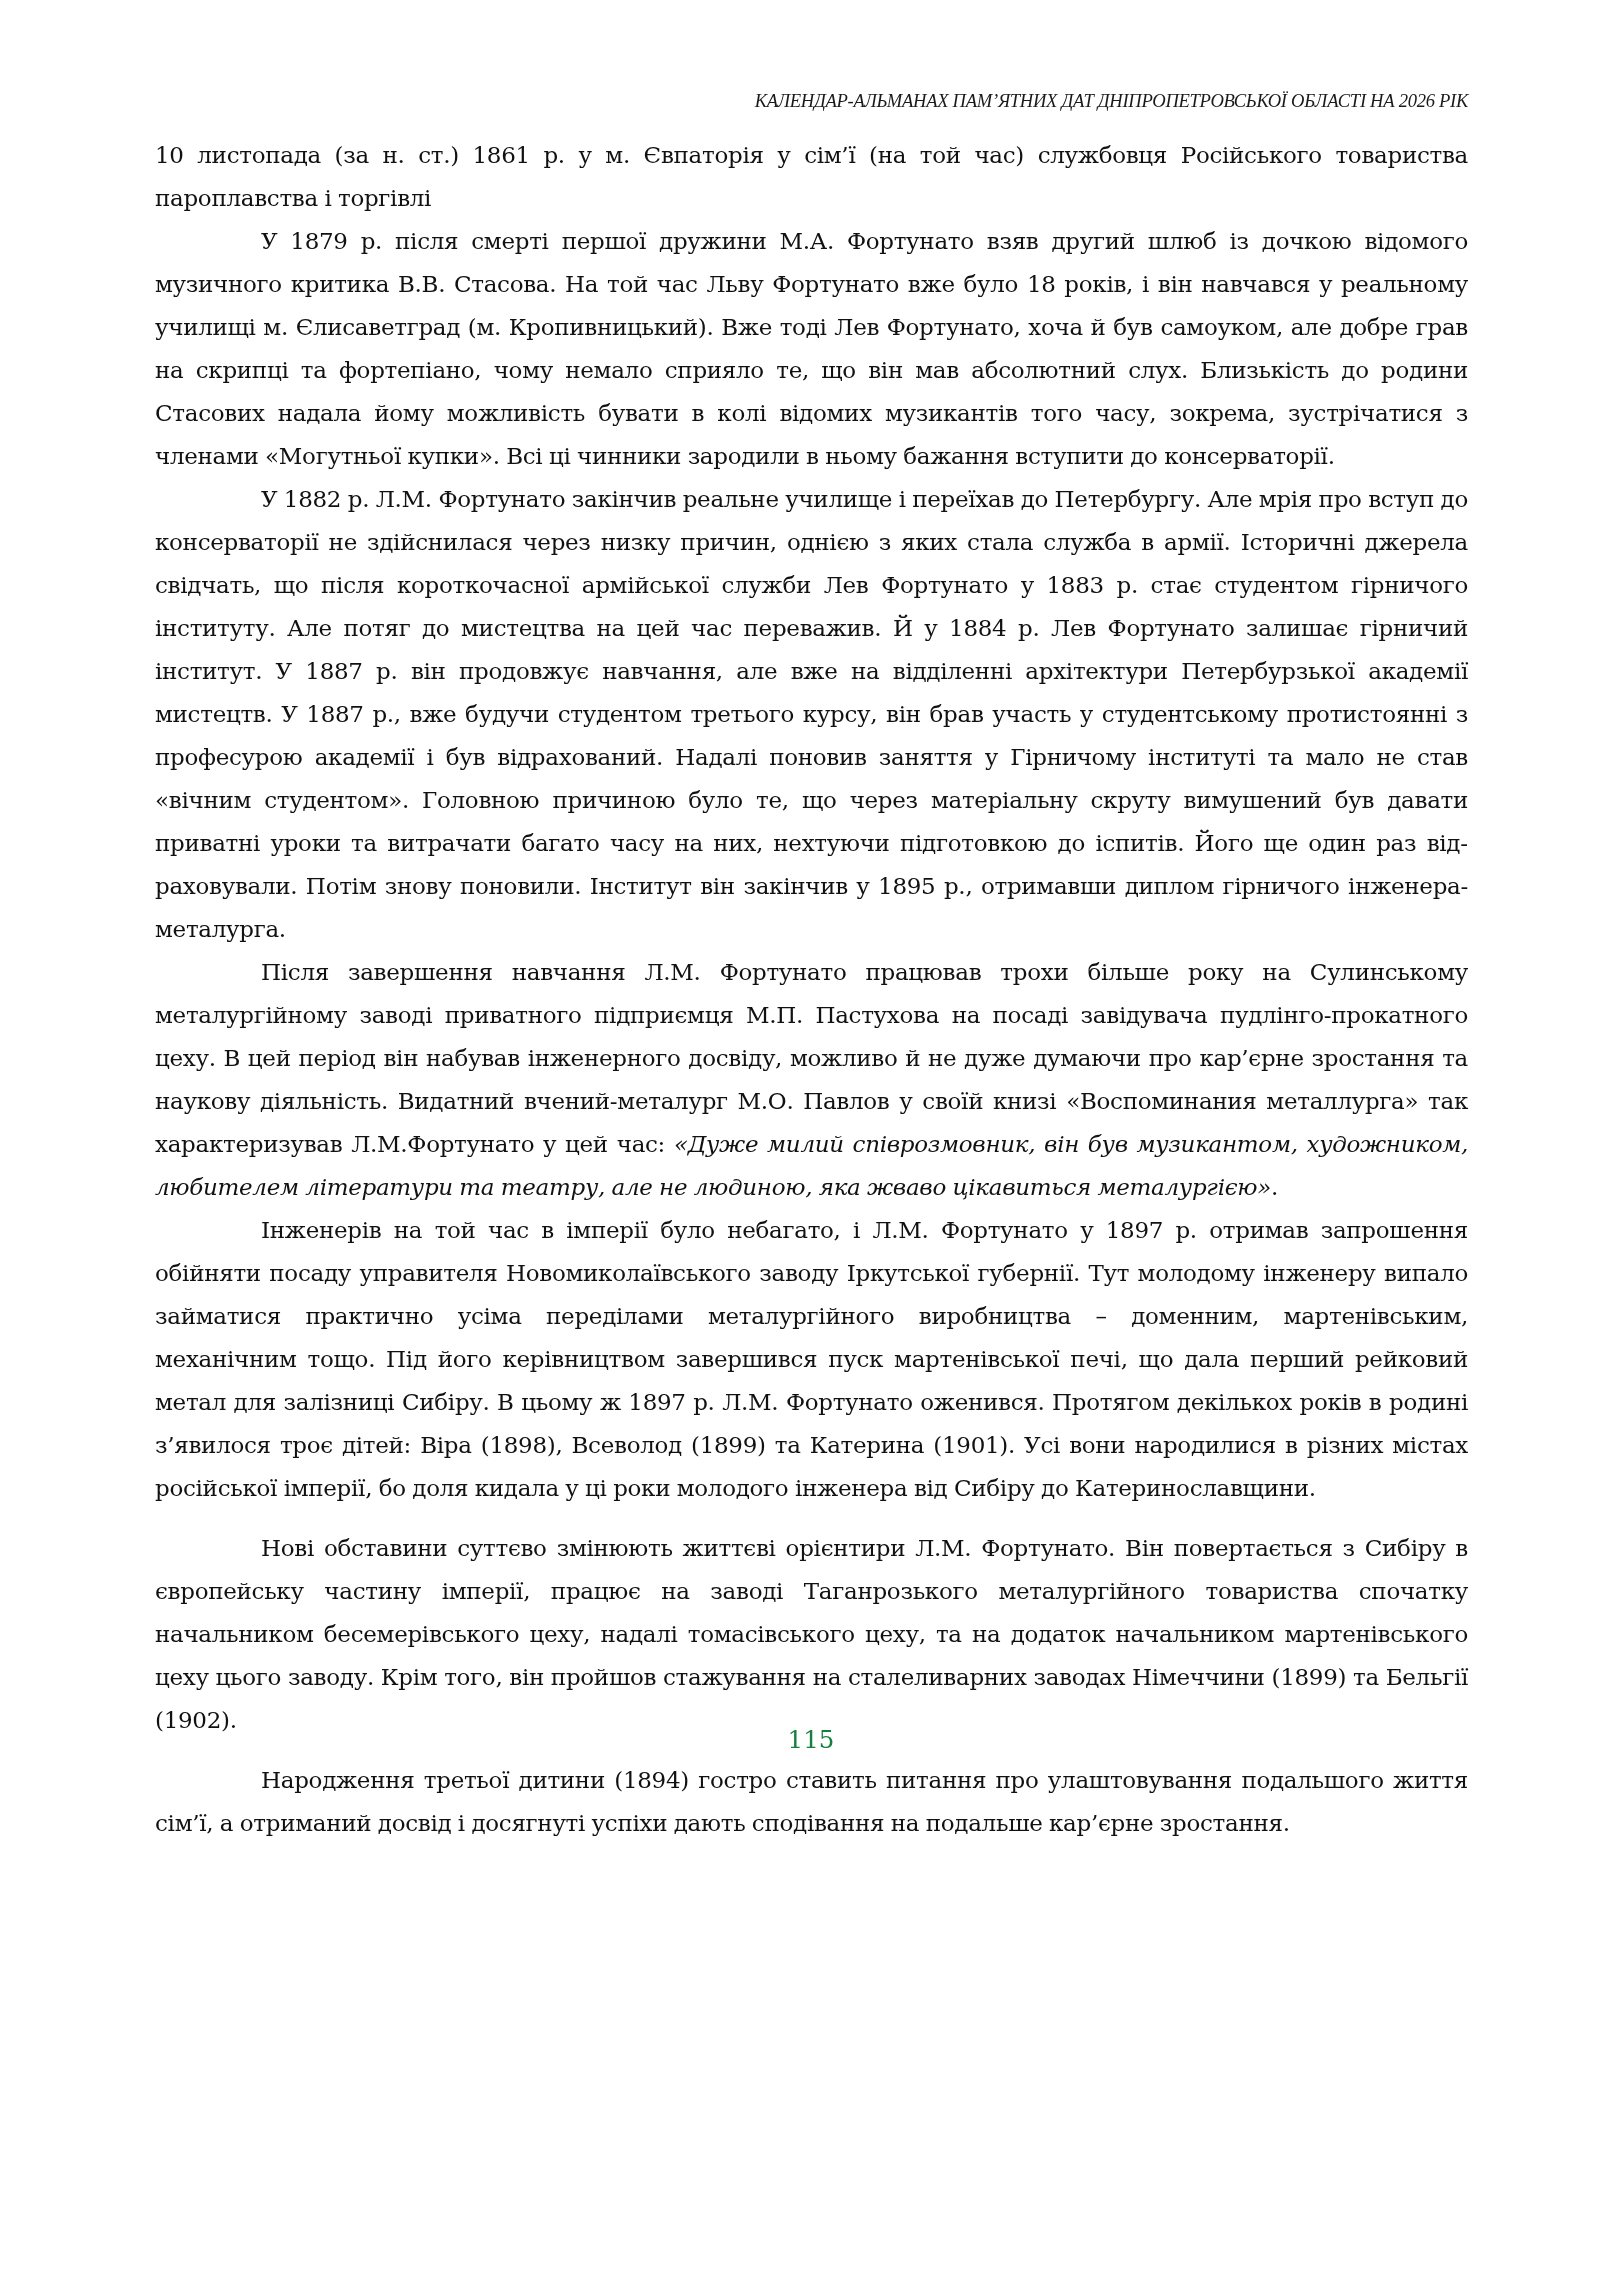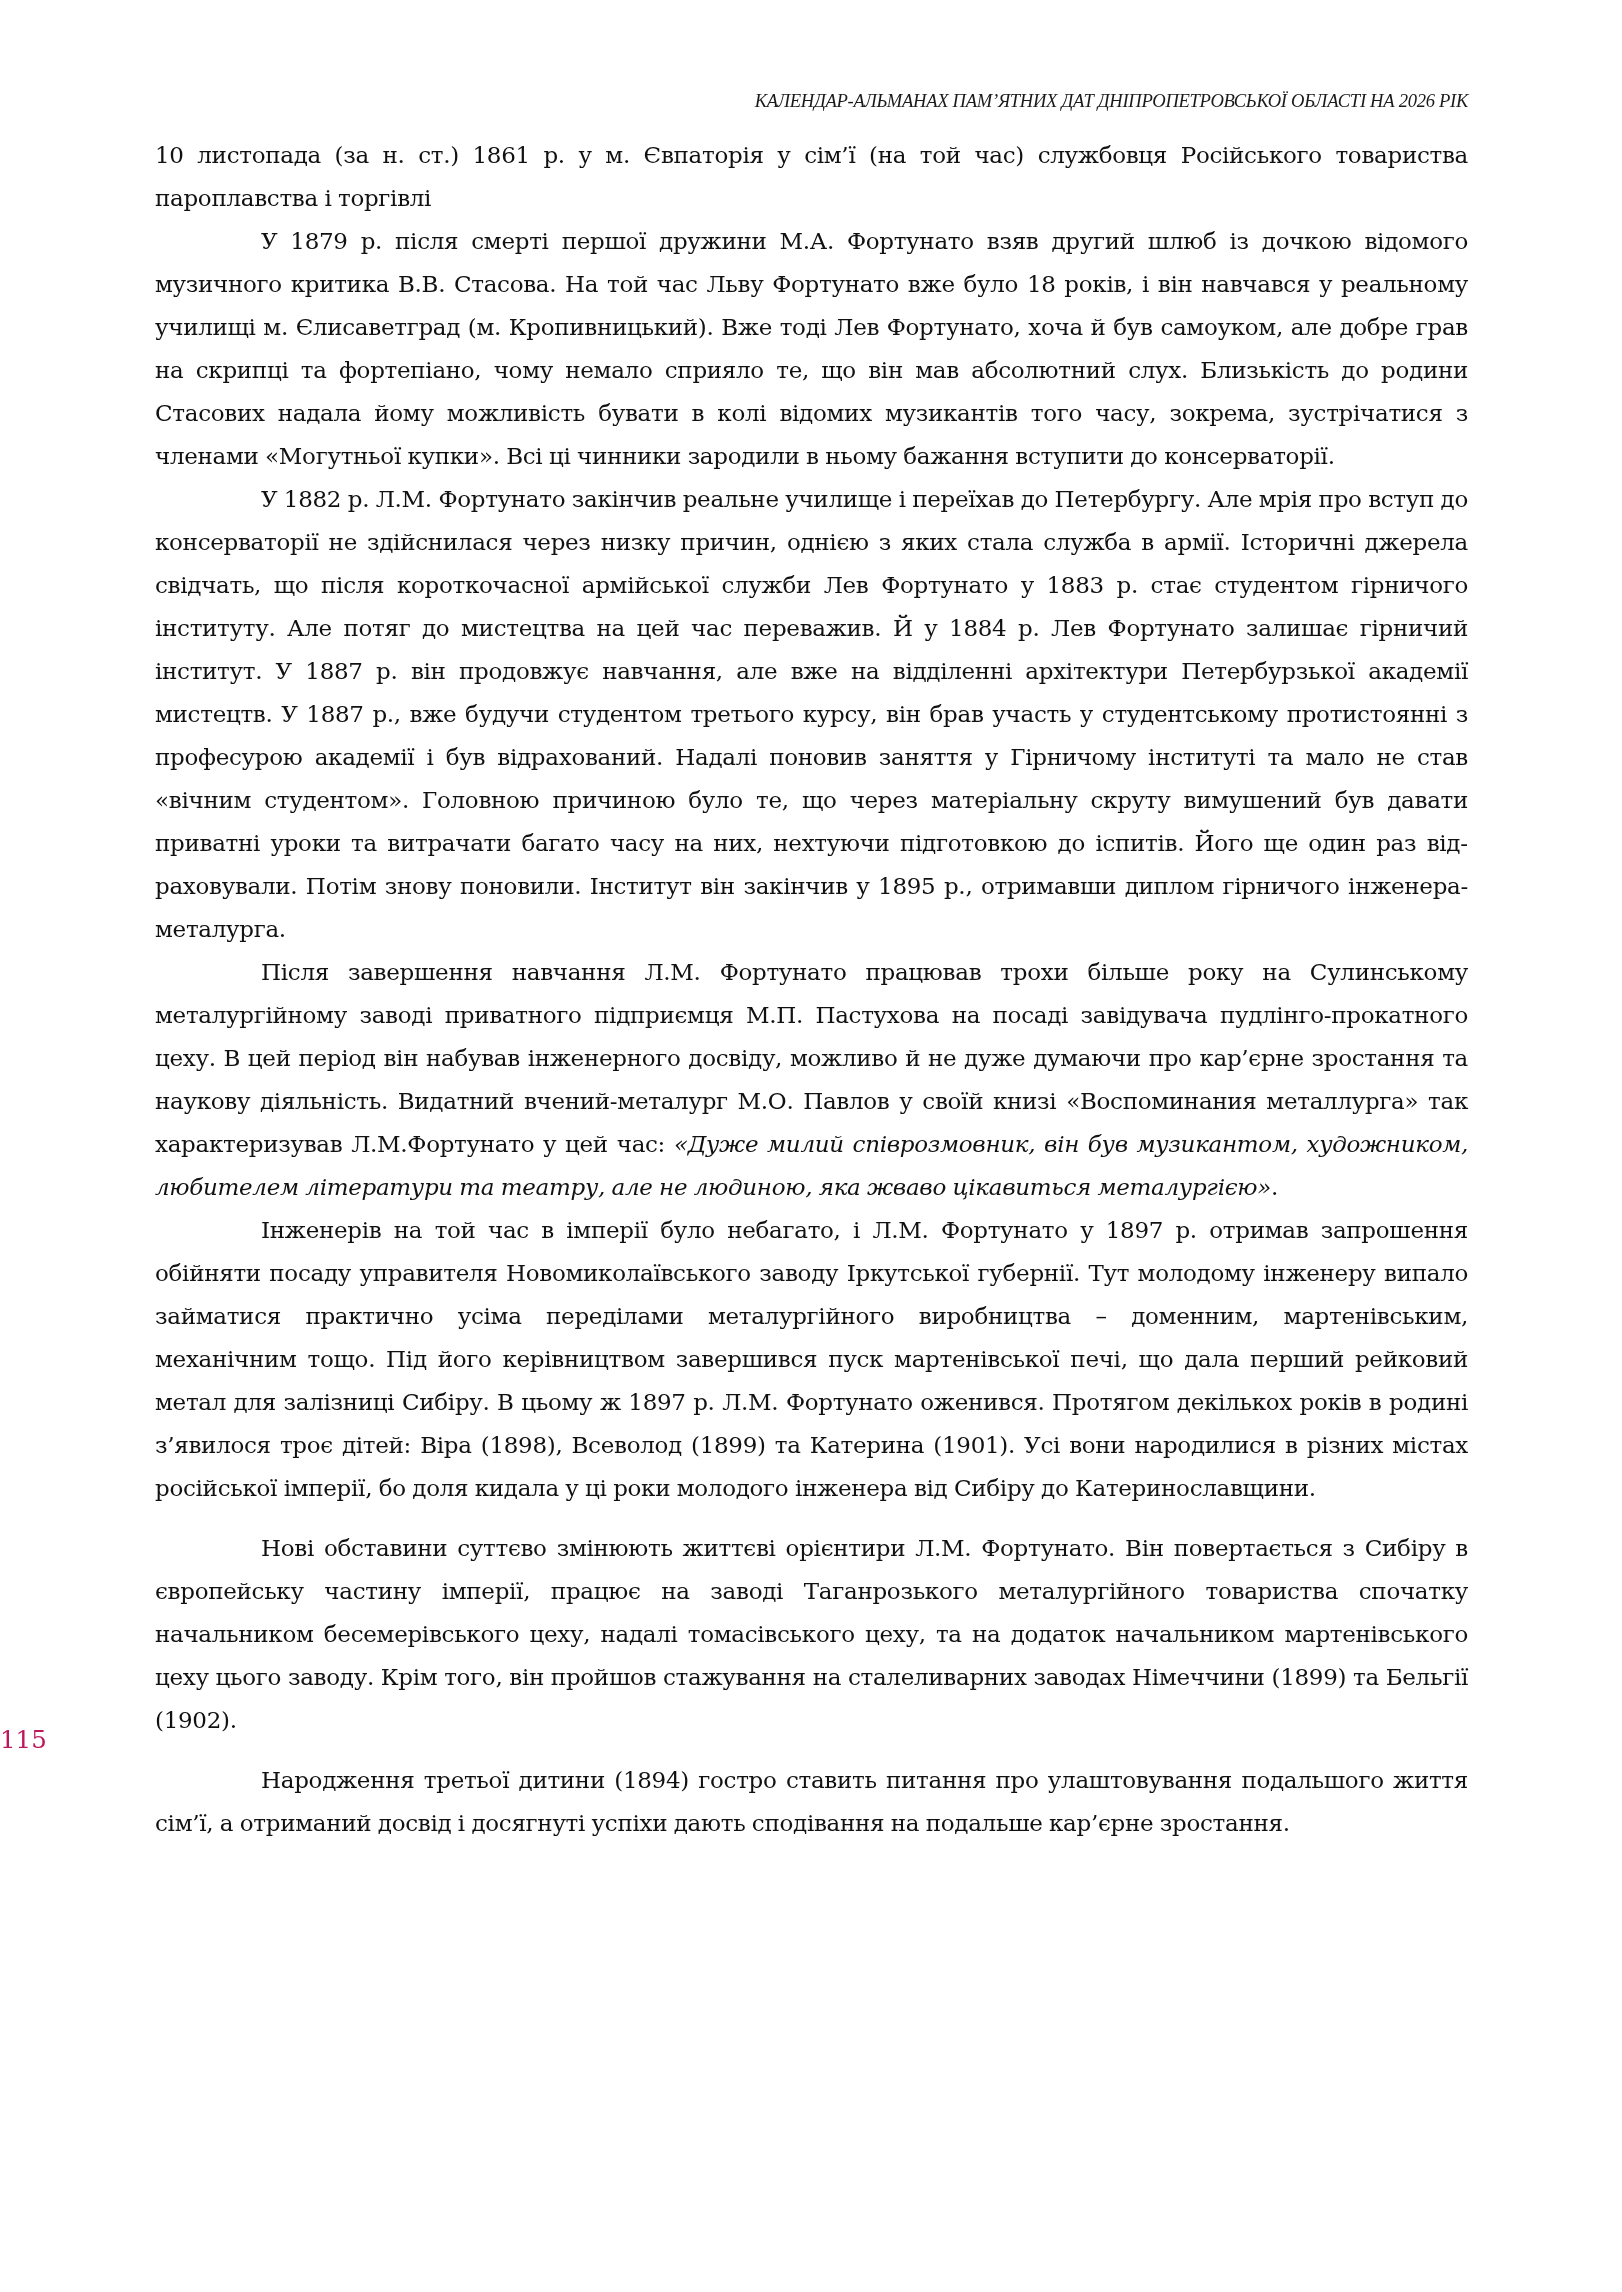--- a/index.html
+++ b/index.html
@@ -13,22 +13,22 @@
     .body-text {
       position: absolute; left: 155px; top: 134px; width: 1313px;
       font-family: "DejaVu Serif", serif; font-size: 23px; line-height: 43px;
       text-align: justify; letter-spacing: -0.3px; word-spacing: -0.5px;
     }
     .body-text p { margin: 0; text-indent: 106px; hyphens: manual; }
     .body-text p.no-indent { text-indent: 0; }
     .body-text p.gap { margin-top: 17px; }
     .quote { font-style: italic; }
     .page-number {
-      position: absolute; top: 1725px; left: 0; width: 1622px; text-align: left;
-      font-family: "DejaVu Serif", serif; font-size: 24.5px; color: #be185d;
+      position: absolute; top: 1725px; left: 0; width: 1622px; text-align: center;
+      font-family: "DejaVu Serif", serif; font-size: 24.5px; color: #15803d;
     }
   </style>
 </head>
 <body>
 
 <div class="page">
   <div class="running-header">КАЛЕНДАР-АЛЬМАНАХ ПАМ’ЯТНИХ ДАТ ДНІПРОПЕТРОВСЬКОЇ ОБЛАСТІ НА 2026 РІК</div>
 
   <div class="body-text">
     <p class="no-indent">10 листопада (за н. ст.) 1861 р. у м. Євпаторія у сім’ї (на той час) службовця Російського товари­ства пароплавства і торгівлі</p>

